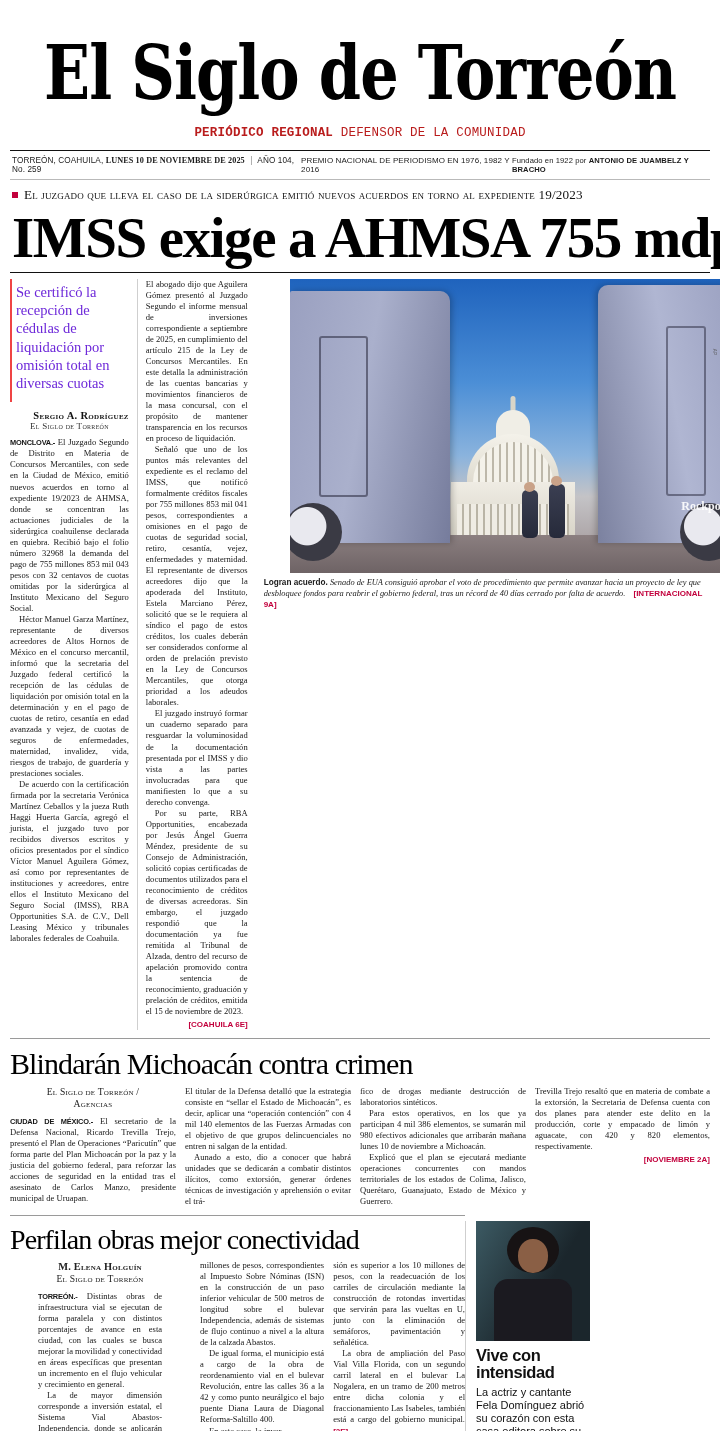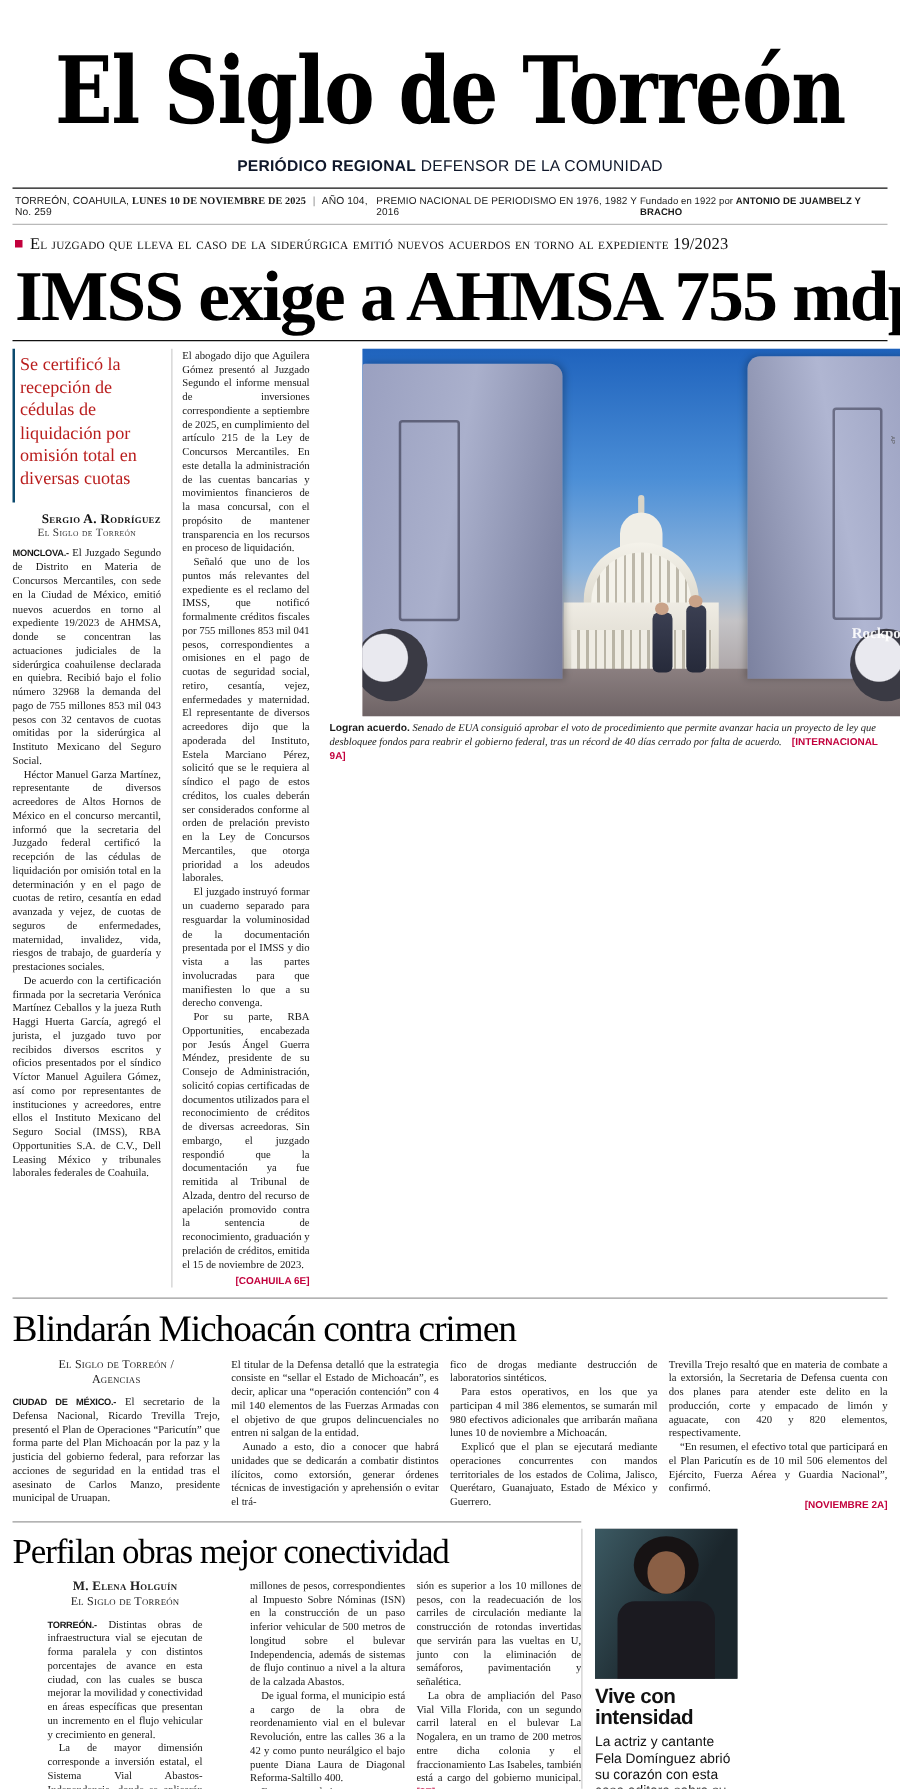--- a/index.html
+++ b/index.html
@@ -15,22 +15,22 @@
     font-size:63px;
     line-height:0.95;
     letter-spacing:-1px;
     color:#000;
     transform:scaleY(1.18) scaleX(0.96);
     transform-origin:center;
     margin:6px 0 16px 0;
     white-space:nowrap;
   }
   .masthead-sub{
-    font-family:Liberation Sans, sans-serif;
-    font-size:12.5px;letter-spacing:0.2px;margin-top:22px;color:#0f172a;
+    font-family:Liberation Mono, monospace;
+    font-size:12.5px;letter-spacing:0.2px;margin-top:22px;color:#b91c1c;
   }
   .masthead-sub b{font-weight:bold;}
   .masthead-sub span{font-weight:normal;}
 
   .rule{border-top:1px solid #111;margin-top:10px;}
   .rule-thin{border-top:1px solid #b9b9b9;}
 
   .dateline{
     display:flex;justify-content:space-between;align-items:center;
     font-family:"Liberation Sans",sans-serif;font-size:8.2px;
@@ -61,21 +61,21 @@
 
   
   .main-grid{display:flex;gap:0;}
   .col{box-sizing:border-box;}
   .c1{width:128px;padding-right:8px;border-right:1px solid #cfcfcf;}
   .c2{width:118px;padding:0 8px;}
   .c-photo{width:455px;padding-left:8px;}
 
   .deck{
     font-family:"Liberation Serif",serif;font-size:14.5px;line-height:1.26;
-    color:#b91c1c;padding:4px 0 10px 4px;border-left:2px solid #0c4a6e;margin-bottom:8px;
+    color:#6d28d9;padding:4px 0 10px 4px;border-left:2px solid #ef4444;margin-bottom:8px;
   }
   .byline{
     font-family:"Liberation Serif",serif;font-weight:bold;font-size:10.5px;
     letter-spacing:0.3px;text-align:right;font-variant:small-caps;
   }
   .byline-sub{
     font-family:"Liberation Serif",serif;font-size:9px;text-align:center;
     color:#333;letter-spacing:0.3px;font-variant:small-caps;margin-bottom:6px;
   }
   .body{
@@ -285,21 +285,20 @@
       <div class="cc">
         <div class="body">
           <p class="first">fico de drogas mediante destrucción de laboratorios sintéticos.</p>
           <p>Para estos operativos, en los que ya participan 4 mil 386 elementos, se sumarán mil 980 efectivos adicionales que arribarán mañana lunes 10 de noviembre a Michoacán.</p>
           <p>Explicó que el plan se ejecutará mediante operaciones concurrentes con mandos territoriales de los estados de Colima, Jalisco, Querétaro, Guanajuato, Estado de México y Guerrero.</p>
         </div>
       </div>
       <div class="cc">
         <div class="body">
           <p class="first">Trevilla Trejo resaltó que en materia de combate a la extorsión, la Secretaria de Defensa cuenta con dos planes para atender este delito en la producción, corte y empacado de limón y aguacate, con 420 y 820 elementos, respectivamente.</p>
-          <p>“En resumen, el efectivo total que participará en el Plan Paricutín es de 10 mil 506 elementos del Ejército, Fuerza Aérea y Guardia Nacional”, confirmó.</p>
           <span class="ref">[NOVIEMBRE 2A]</span>
         </div>
       </div>
     </div>
   </div>
 
   <div class="sec" style="position:relative;">
     <div class="sec-rule" style="width:455px;"></div>
     <div style="display:flex;">
       <div style="width:455px;box-sizing:border-box;">

